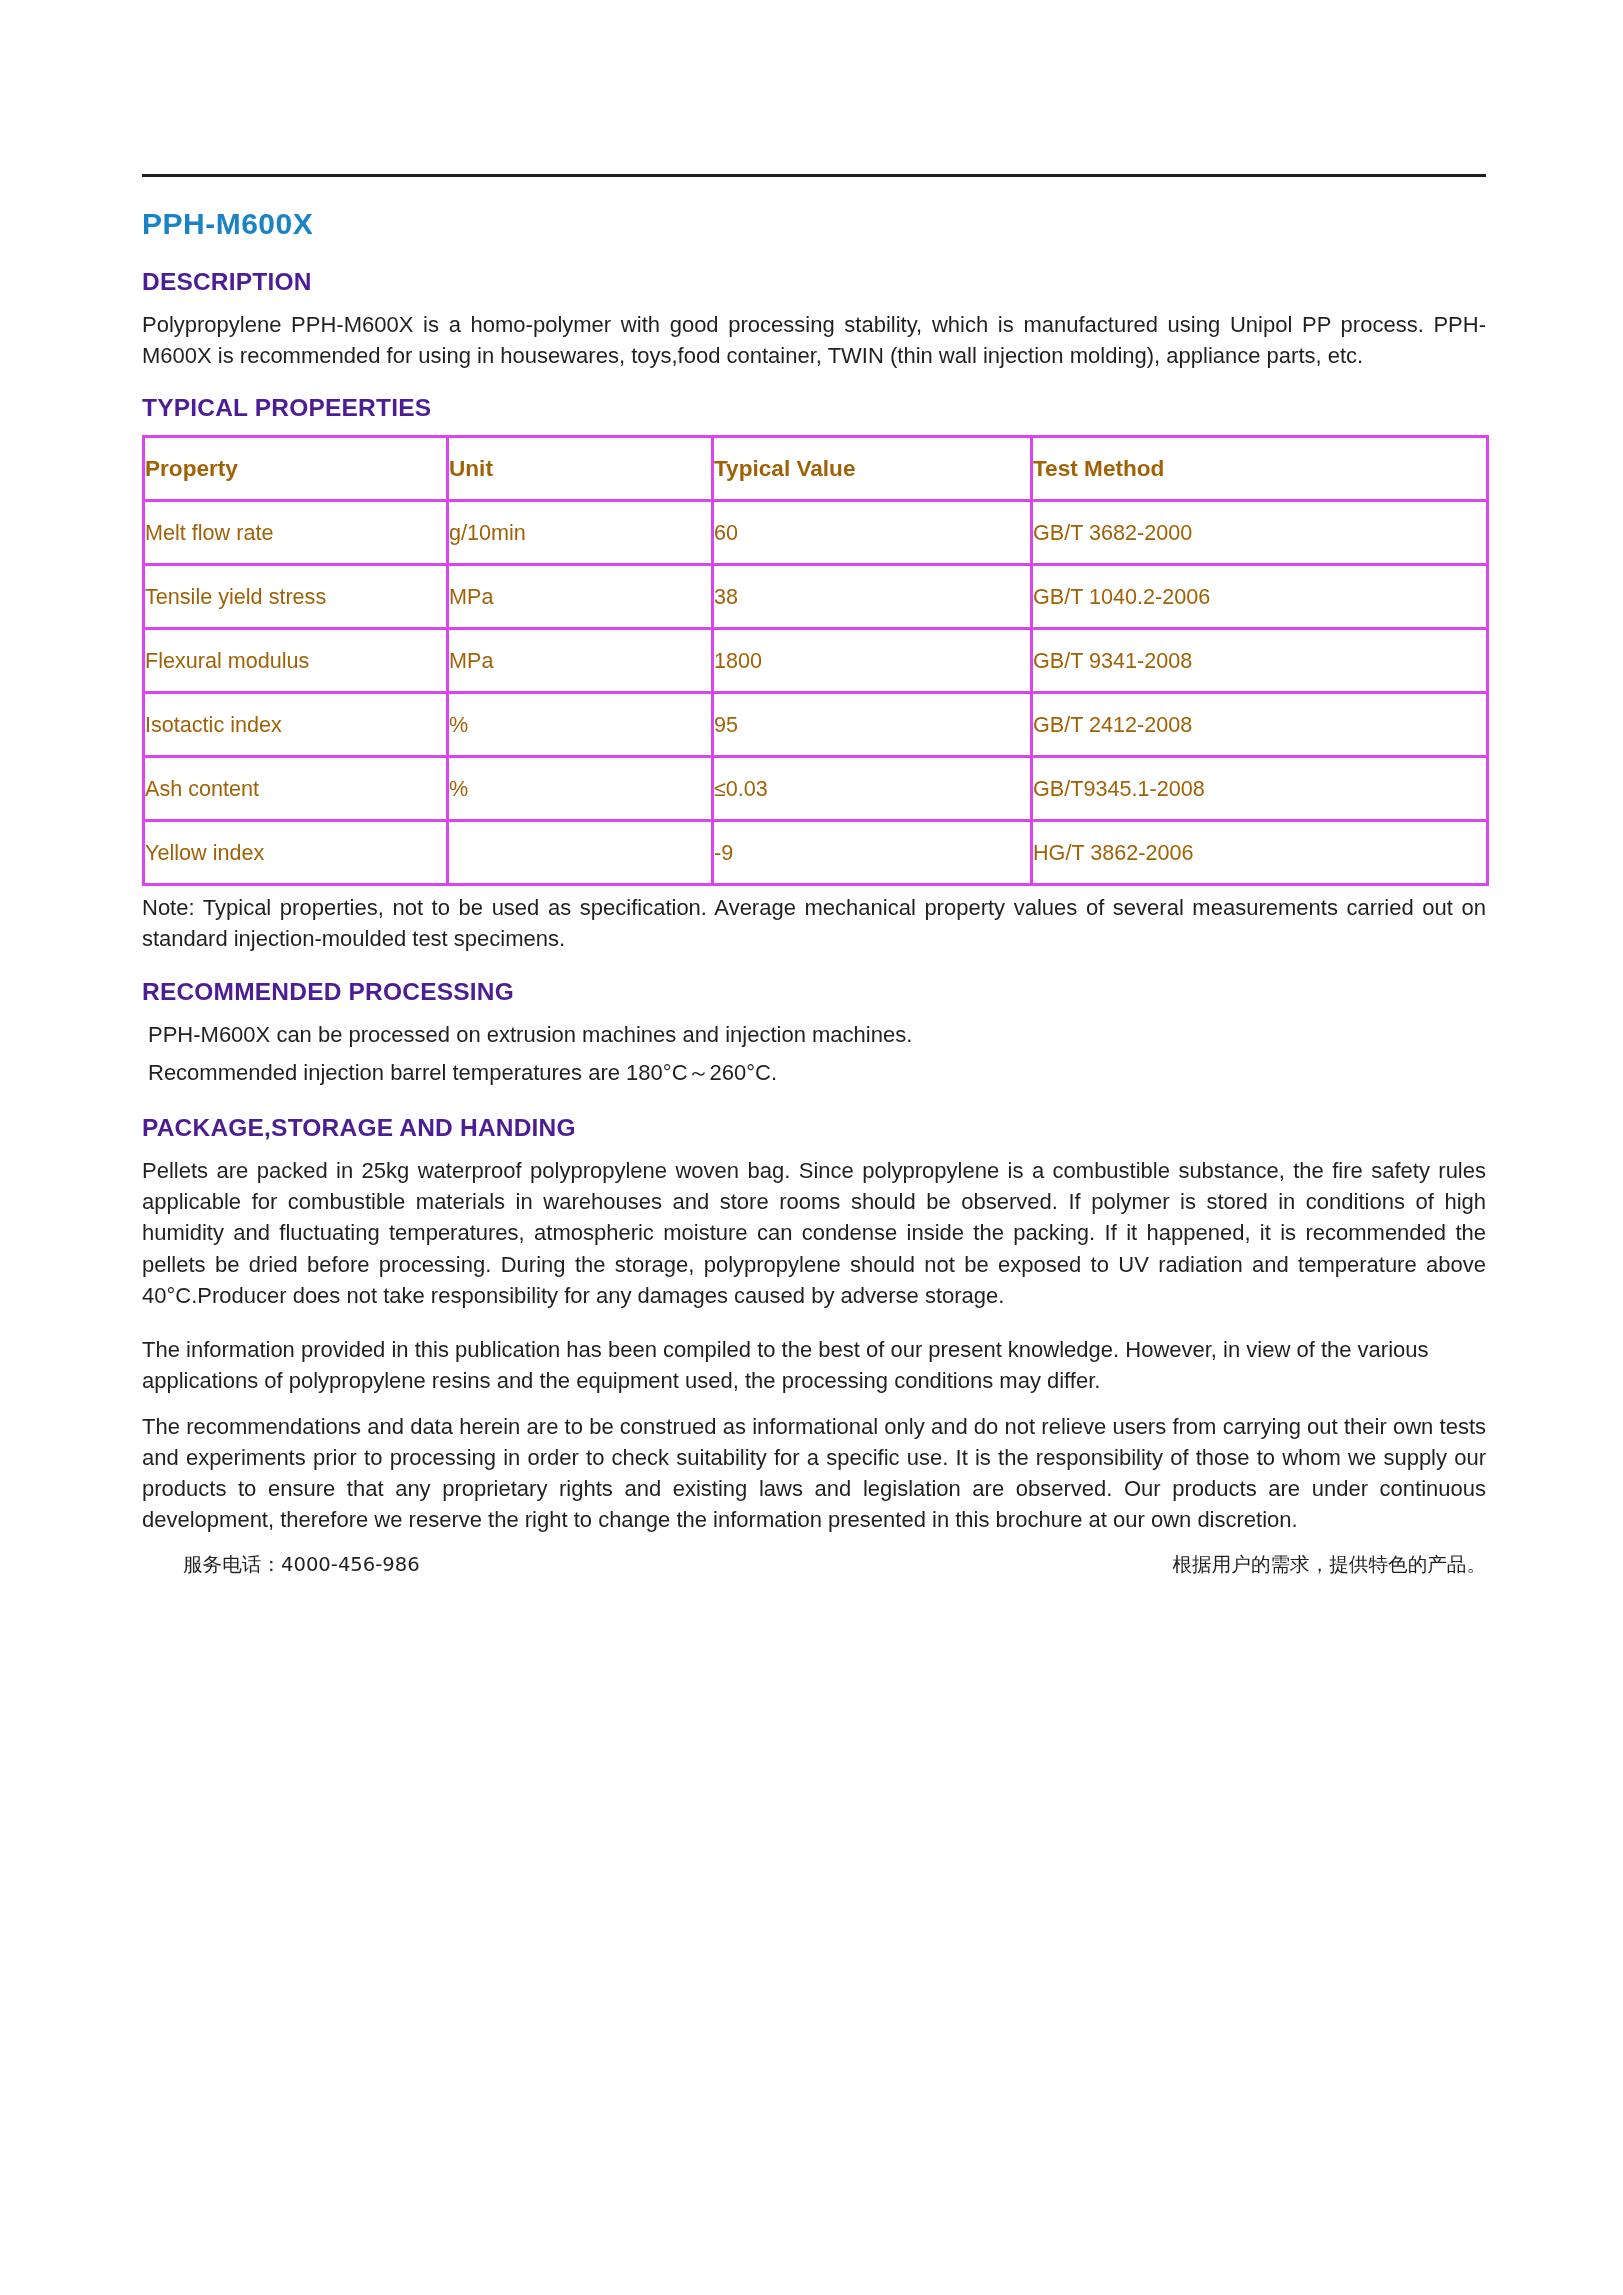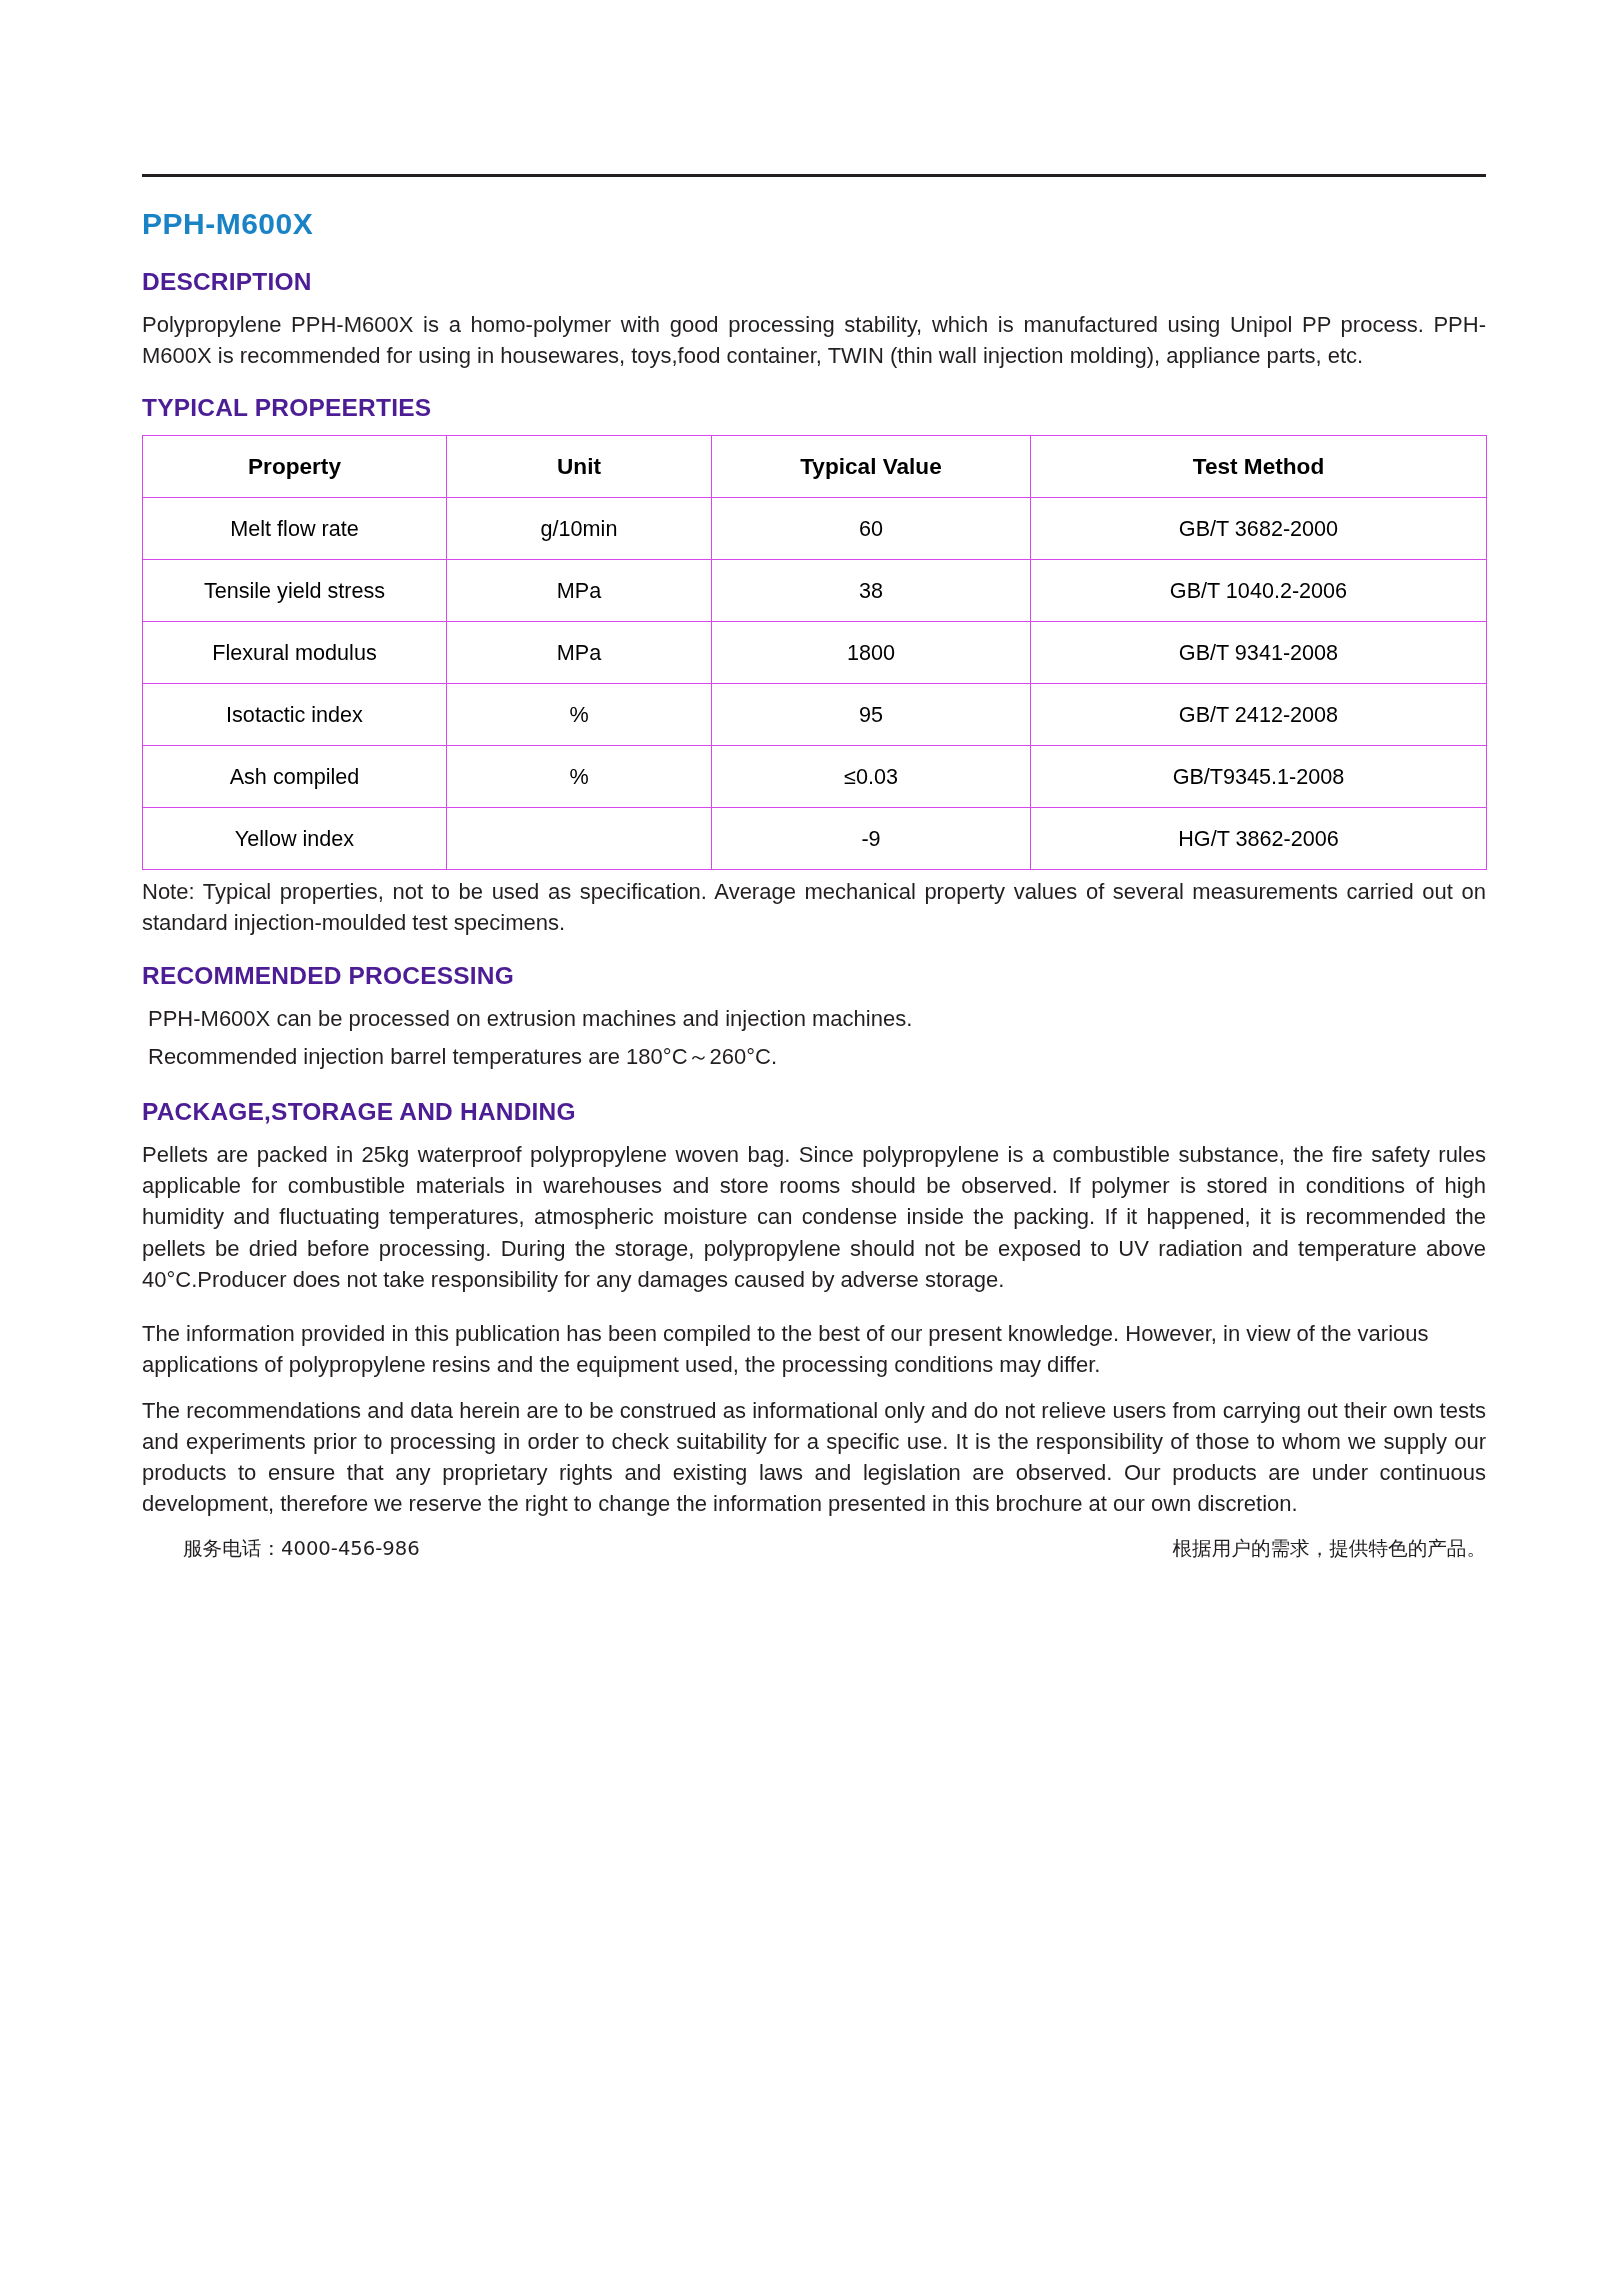--- a/index.html
+++ b/index.html
@@ -66,24 +66,24 @@
   }
   .spacer-md { height: 19.6px; }
 
   table.props {
     border-collapse: collapse;
     width: 1345px;
     margin: 2.9px 0 5.9px 0;
     table-layout: fixed;
   }
   table.props th, table.props td {
-    border: 1px solid #d946ef;
-    text-align: center;
+    border: 3px solid #d946ef;
+    text-align: left;
     font-size: 21.6px;
-    color: #000000;
+    color: #a16207;
     padding: 0;
     height: 61px;
     vertical-align: middle;
   }
   table.props th {
     font-weight: bold;
     font-size: 22.6px;
   }
   col.c1 { width: 304px; }
   col.c2 { width: 265px; }
@@ -173,21 +173,21 @@
           <td>1800</td>
           <td>GB/T 9341-2008</td>
         </tr>
         <tr>
           <td>Isotactic index</td>
           <td>%</td>
           <td>95</td>
           <td>GB/T 2412-2008</td>
         </tr>
         <tr>
-          <td>Ash compiled</td>
+          <td>Ash content</td>
           <td>%</td>
           <td>≤0.03</td>
           <td>GB/T9345.1-2008</td>
         </tr>
         <tr>
           <td>Yellow index</td>
           <td></td>
           <td>-9</td>
           <td>HG/T 3862-2006</td>
         </tr>

